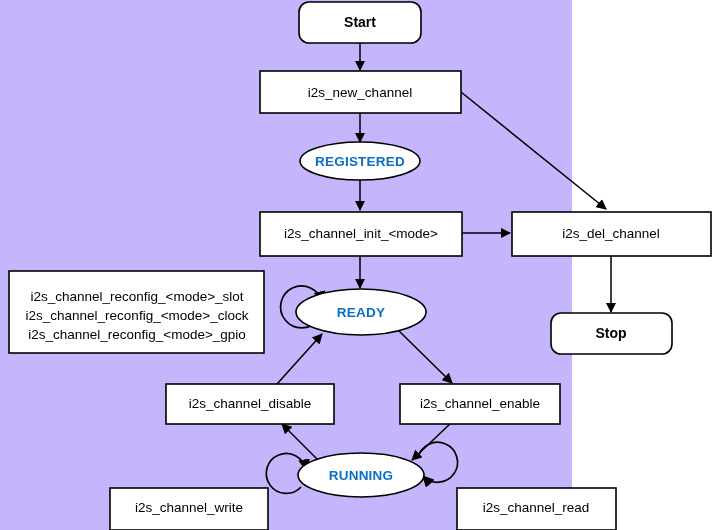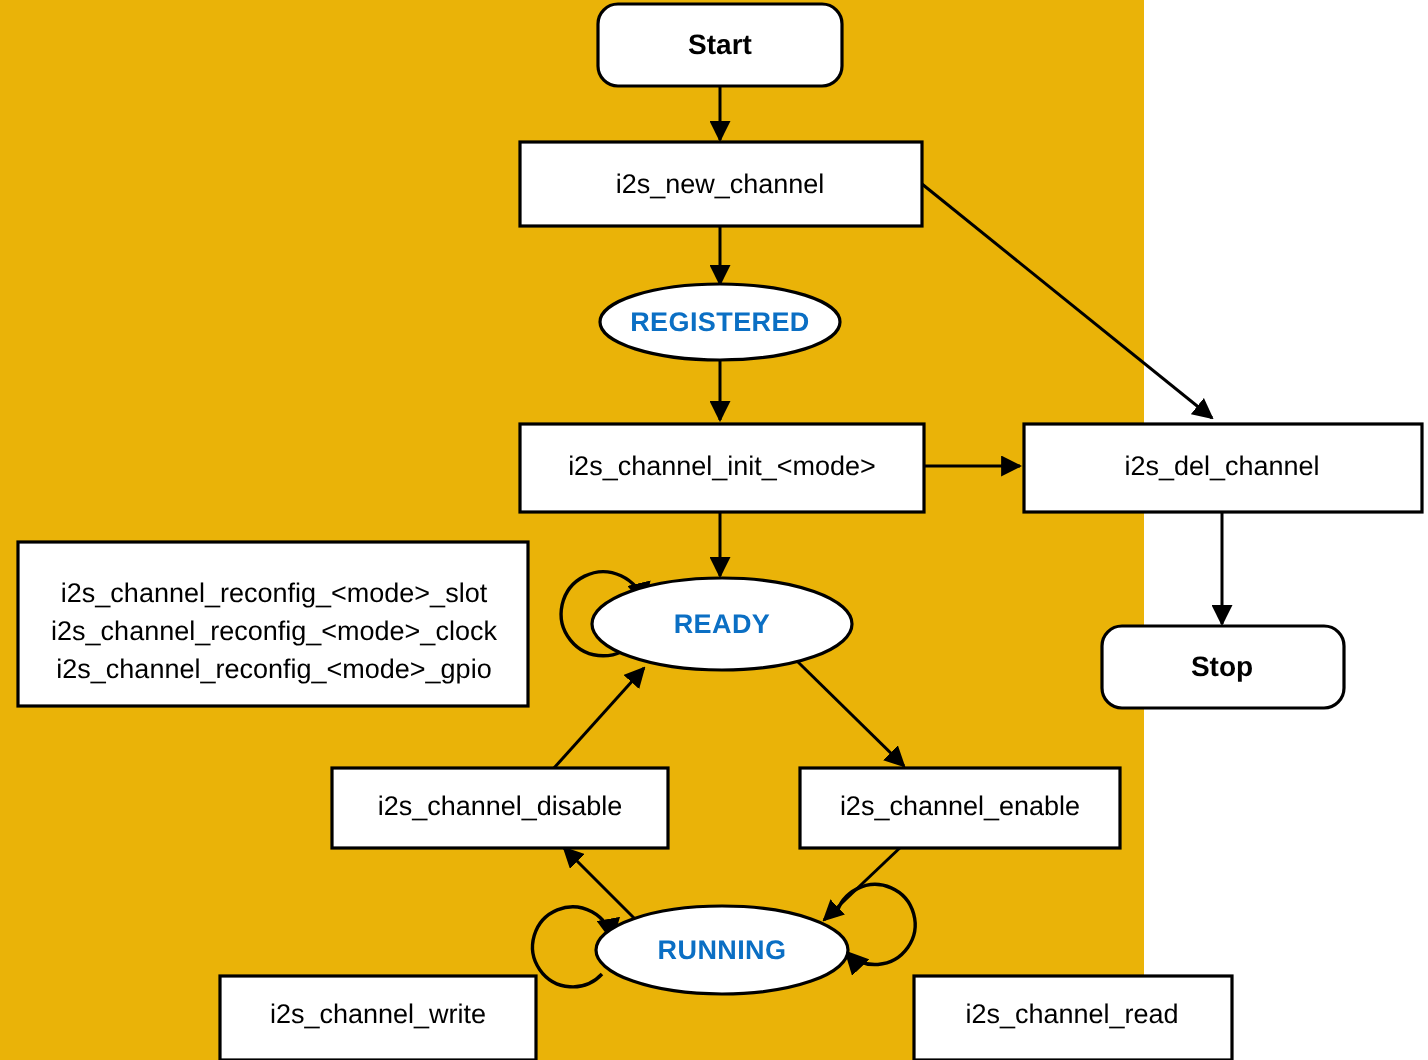--- a/index.html
+++ b/index.html
@@ -10,21 +10,21 @@
   body {
     width: 714px;
     height: 530px;
     overflow: hidden;
     font-family: "Liberation Sans", sans-serif;
   }
   #diagram-root {
     position: relative;
     width: 572px;
     height: 530px;
-    background: #eab308;
+    background: #c4b5fd;
   }
   svg#flow {
     display: block;
     width: 714px;
     height: 530px;
   }
   .node-shape {
     fill: #ffffff;
     stroke: #000000;
     stroke-width: 1.6;

